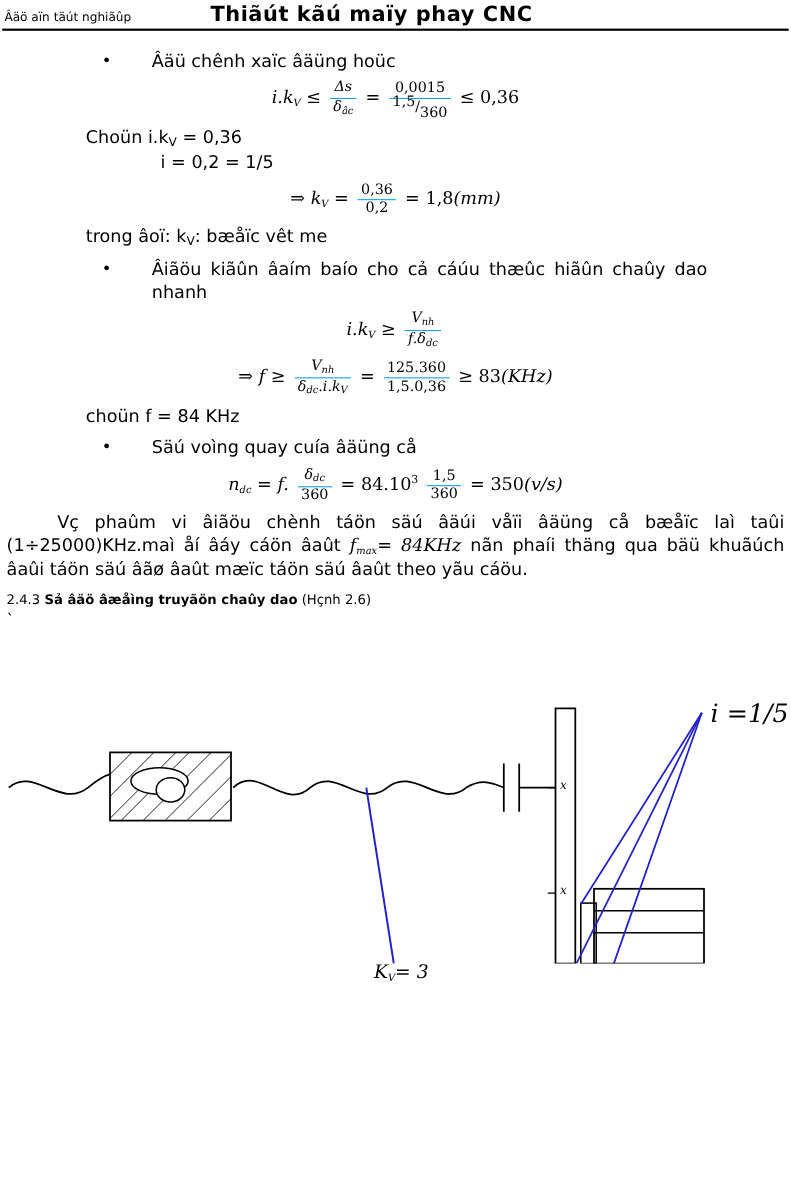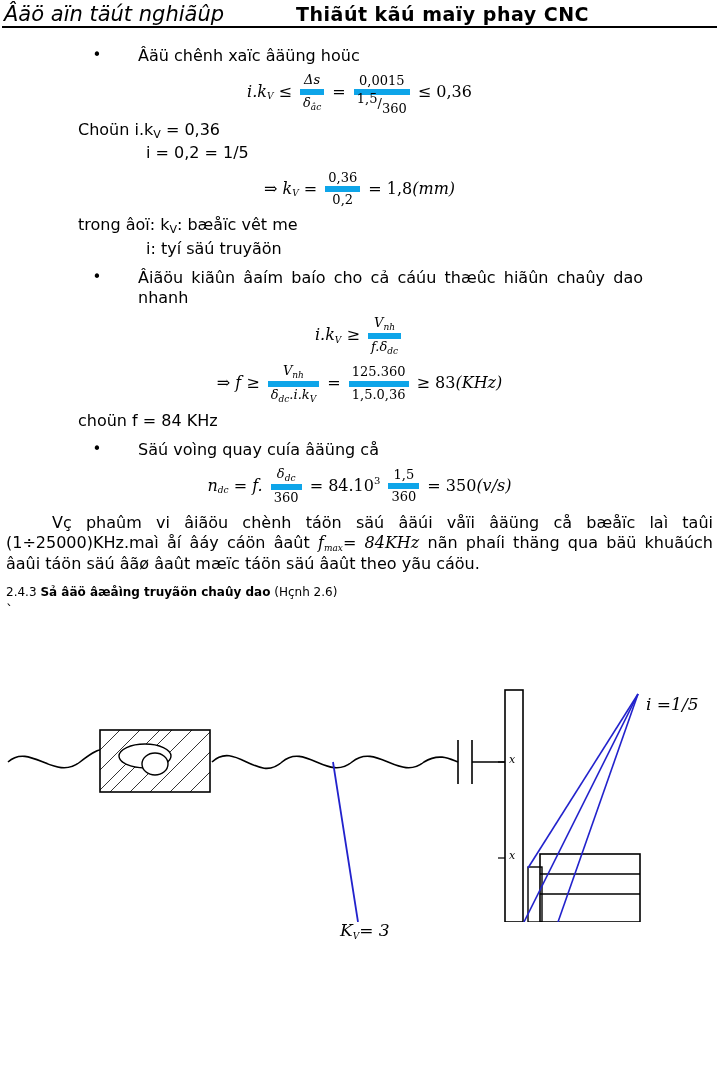--- a/index.html
+++ b/index.html
@@ -23,22 +23,21 @@
   
   .header {
     display: flex;
     align-items: baseline;
     justify-content: flex-start;
     padding: 2px 6px 2px 4px;
     height: 26px;
     box-sizing: border-box;
   }
   .header-left {
-    font-style: italic;
-    font-size: 21px;
+    font-size: 11px;
     font-family: "DejaVu Sans", sans-serif;
     white-space: nowrap;
   }
   .header-right {
     font-weight: bold;
     font-size: 19px;
     white-space: nowrap;
     margin-left: 72px;
     letter-spacing: 0.5px;
   }
@@ -109,21 +108,21 @@
     white-space: nowrap;
   }
   .frac {
     display: inline-block;
     vertical-align: middle;
     text-align: center;
     margin: 0 3px;
   }
   .frac .num {
     display: block;
-    border-bottom: 6px solid #0ea5e9;
+    border-bottom: 1px solid #0ea5e9;
     padding: 0 3px;
     font-size: 13px;
     line-height: 1.25;
   }
   .frac .den {
     display: block;
     padding: 0 3px;
     font-size: 13px;
     line-height: 1.25;
   }
@@ -209,21 +208,20 @@
       <span>k</span><span class="msub">V</span>
       <span>=</span>
       <span class="frac">
         <span class="num mnum">0,36</span>
         <span class="den mnum">0,2</span>
       </span>
       <span class="mnum">= 1,8</span><span>(mm)</span>
     </div>
 
     <div class="indent-line"><span>trong âoï: k</span><span class="sub">V</span><span>: bæåïc vêt me</span></div>
-    <div class="indent-line2">i: tyí säú truyãön</div>
 
     <div class="bullet-row">
       <div class="bullet-dot">•</div>
       <div class="bullet-text justified">Âiãöu kiãûn âaím baío cho cả cáúu thæûc hiãûn chaûy dao nhanh</div>
     </div>
 
     <div class="math">
       <span>i.k</span><span class="msub">V</span>
       <span>≥</span>
       <span class="frac">
@@ -318,19 +316,19 @@
       <line x1="540" y1="252" x2="640" y2="252" stroke="#000" stroke-width="1.4"></line>
       <line x1="540" y1="272" x2="640" y2="272" stroke="#000" stroke-width="1.4"></line>
       <rect x="528" y="245" width="14" height="55" fill="none" stroke="#000" stroke-width="1.4"></rect>
 
       <line x1="638" y1="72" x2="558" y2="300" stroke="#2222cc" stroke-width="1.6"></line>
       <line x1="638" y1="72" x2="528" y2="246" stroke="#2222cc" stroke-width="1.6"></line>
       <line x1="638" y1="72" x2="524" y2="300" stroke="#2222cc" stroke-width="1.6"></line>
       <line x1="333" y1="140" x2="358" y2="300" stroke="#2222cc" stroke-width="1.8"></line>
     </svg>
 
-    <div class="fig-label" style="left:646px; top:72px; font-size:17px;">i =1/5</div>
+    <div class="fig-label" style="left:646px; top:60px; font-size:23px;">i =1/5</div>
     <div class="fig-label" style="left:340px; top:268px; font-size:17px;margin-top:30px;"><span>K</span><span class="msub">V</span><span>= 3</span></div>
     <div class="fig-label" style="left:509px; top:131px; font-size:11px;">x</div>
     <div class="fig-label" style="left:509px; top:227px; font-size:11px;">x</div>
   </div>
 
 </div>
 
 </body></html>

